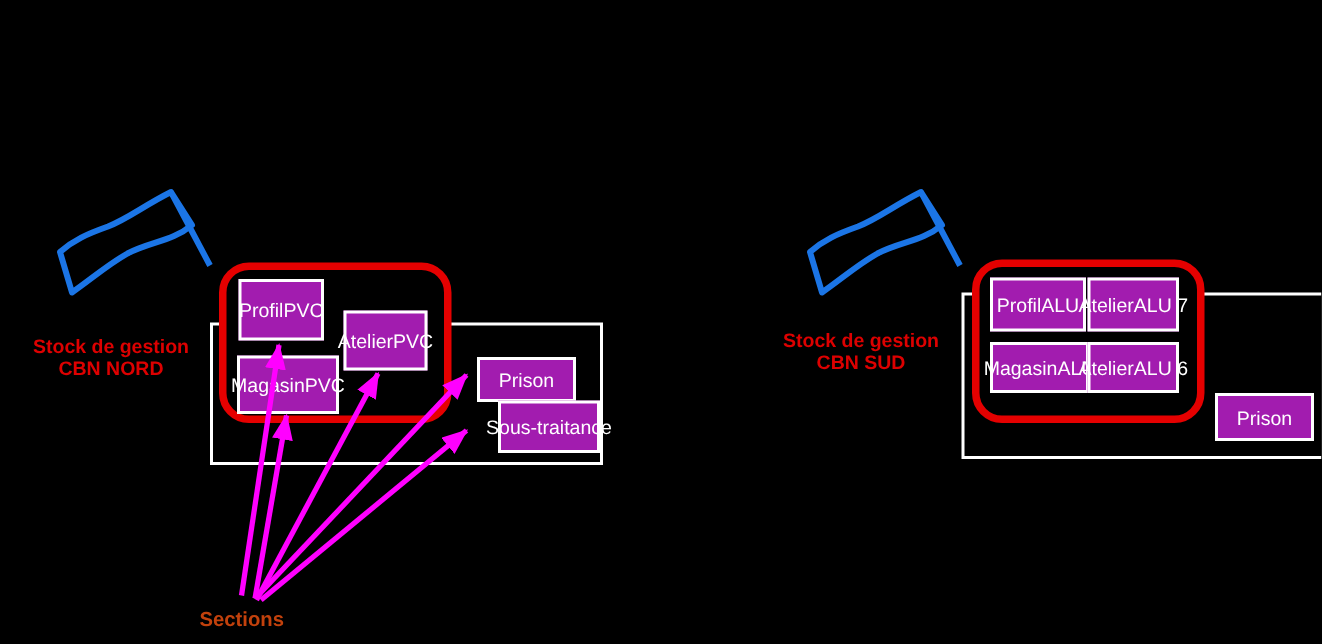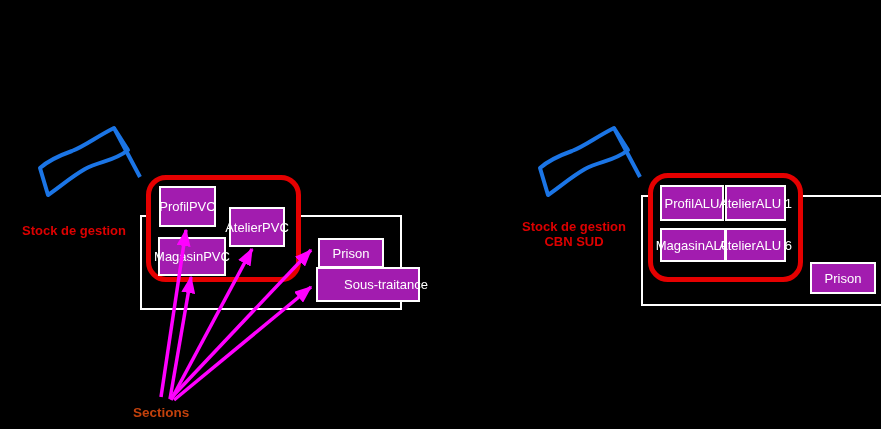--- a/index.html
+++ b/index.html
@@ -28,20 +28,21 @@
   }
   .overlay{position:absolute;left:0;top:0;z-index:5;pointer-events:none;}
 </style>
 </head>
 <body>
 
 <div class="stage">
 
   <div class="red-label" style="left:8px;top:223px;width:132px;">
     <div>Stock de gestion</div>
+    <div>CBN NORD</div>
   </div>
 
   <div class="frame" style="left:140px;top:215px;width:258px;height:91px;"></div>
 
   <div class="redgroup" style="left:146px;top:175px;width:145px;height:97px;"></div>
 
   <div class="node" style="left:159px;top:186px;width:53px;height:37px;">
     <span>Profil</span>
     <span>PVC</span>
   </div>
@@ -53,42 +54,42 @@
 
   <div class="node" style="left:158px;top:237px;width:64px;height:35px;">
     <span>Magasin</span>
     <span>PVC</span>
   </div>
 
   <div class="node" style="left:318px;top:238px;width:62px;height:26px;">
     <span>Prison</span>
   </div>
 
-  <div class="node" style="left:316px;top:267px;width:64px;height:31px;padding-left:36px;">
+  <div class="node" style="left:332px;top:267px;width:64px;height:31px;">
     <span>Sous-</span>
     <span>traitance</span>
   </div>
 
   <div class="red-label" style="left:508px;top:219px;width:132px;">
     <div>Stock de gestion</div>
     <div>CBN SUD</div>
   </div>
 
   <div class="frame" style="left:641px;top:195px;width:238px;height:107px;"></div>
 
   <div class="redgroup" style="left:648px;top:173px;width:145px;height:99px;"></div>
 
   <div class="node" style="left:660px;top:185px;width:60px;height:32px;">
     <span>Profil</span>
     <span>ALU</span>
   </div>
 
   <div class="node" style="left:725px;top:185px;width:57px;height:32px;">
     <span>Atelier</span>
-    <span>ALU 1</span>
+    <span>ALU 7</span>
   </div>
 
   <div class="node" style="left:660px;top:228px;width:62px;height:30px;">
     <span>Magasin</span>
     <span>ALU</span>
   </div>
 
   <div class="node" style="left:725px;top:228px;width:57px;height:30px;">
     <span>Atelier</span>
     <span>ALU 6</span>

